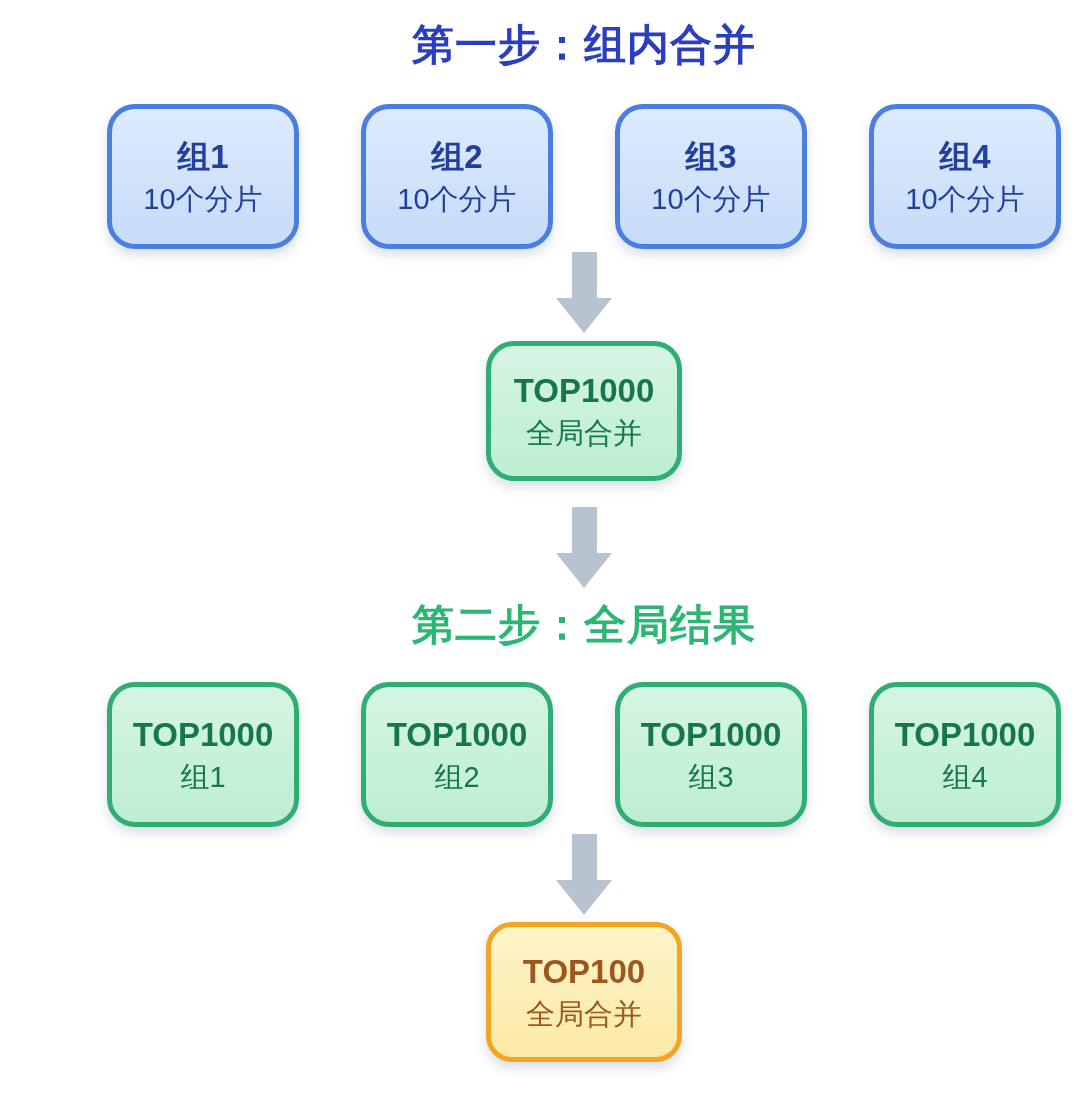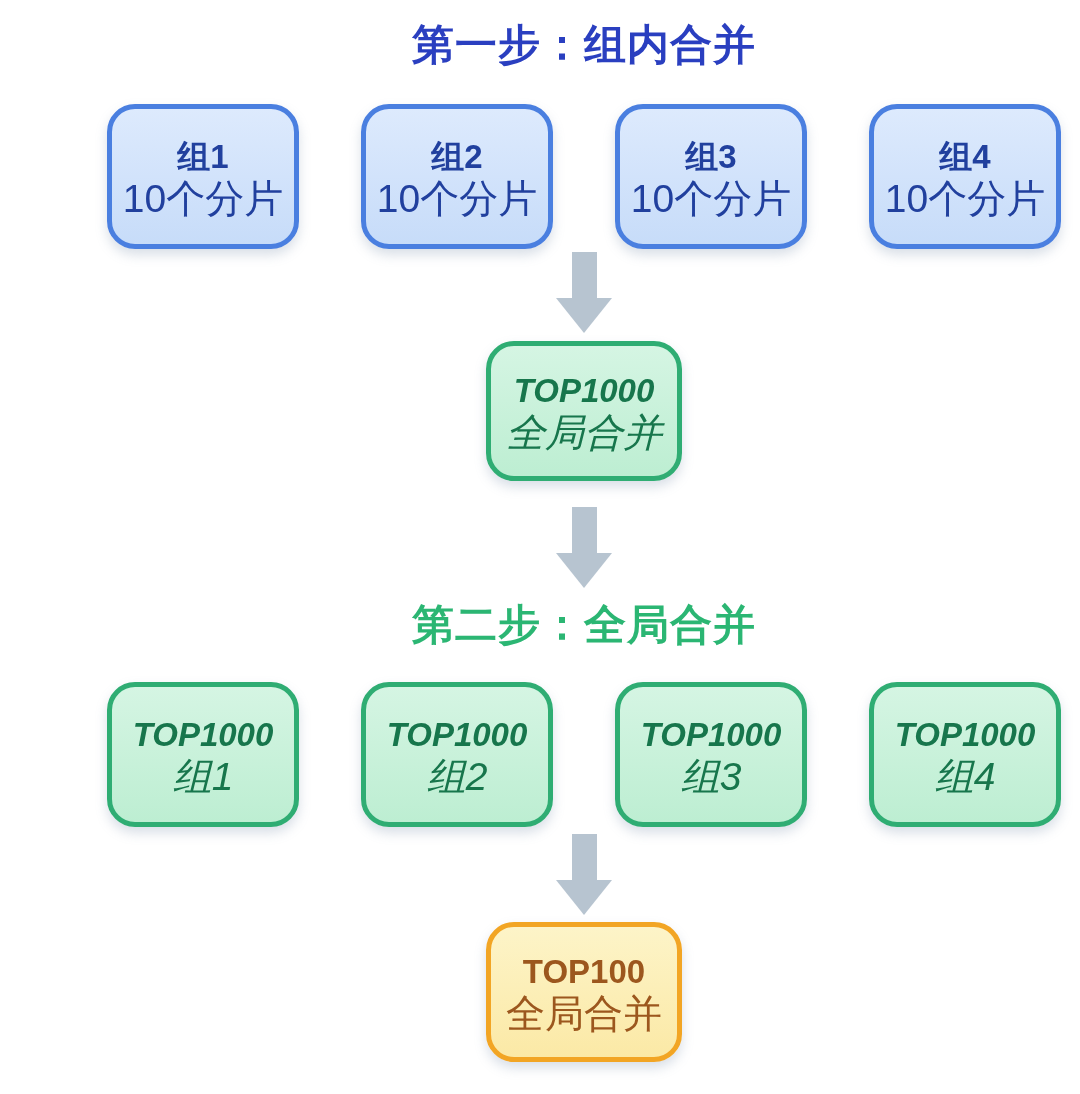--- a/index.html
+++ b/index.html
@@ -54,46 +54,45 @@
     box-shadow: 0 6px 12px rgba(120, 140, 170, 0.28);
     padding: 8px 10px;
   }
   .box .main {
     font-size: 33px;
     font-weight: bold;
     line-height: 44px;
     white-space: nowrap;
   }
   .box .sub {
-    font-size: 39px;
+    font-size: 29px;
     line-height: 40px;
     white-space: nowrap;
   }
   .box-blue {
     background: linear-gradient(180deg, #ddeafd 0%, #c7dcf9 100%);
     border: 5px solid #4a7fe0;
     color: #21409e;
   }
   .box-green {
     background: linear-gradient(180deg, #d5f5e3 0%, #bdeed2 100%);
     border: 5px solid #2fad73;
     color: #17764c;
-    font-style: italic;
   }
   .box-orange {
     background: linear-gradient(180deg, #fdf4c8 0%, #fbe9a6 100%);
     border: 5px solid #f2a524;
     color: #9c571e;
   }
   .box-result {
     width: 196px;
     min-height: 140px;
   }
   .result-step1 { margin-top: 8px; }
-  .result-step2 { margin-top: 7px; }
+  .result-step2 { margin-top: 7px; border-radius: 26px; }
 
   .arrow {
     display: flex;
     flex-direction: column;
     align-items: center;
   }
   .arrow .shaft {
     width: 25px;
     height: 46px;
     background: #b7c4d0;
@@ -144,21 +143,21 @@
     <div class="box box-green box-result result-step1">
       <div class="main">TOP1000</div>
       <div class="sub">全局合并</div>
     </div>
 
     <div class="arrow arrow-2">
       <div class="shaft"></div>
       <div class="head"></div>
     </div>
 
-    <div class="step-title title-step2">第二步：全局合并</div>
+    <div class="step-title title-step2">第二步：全局结果</div>
 
     <div class="row row-step2">
       <div class="box box-green">
         <div class="main">TOP1000</div>
         <div class="sub">组1</div>
       </div>
       <div class="box box-green">
         <div class="main">TOP1000</div>
         <div class="sub">组2</div>
       </div>

